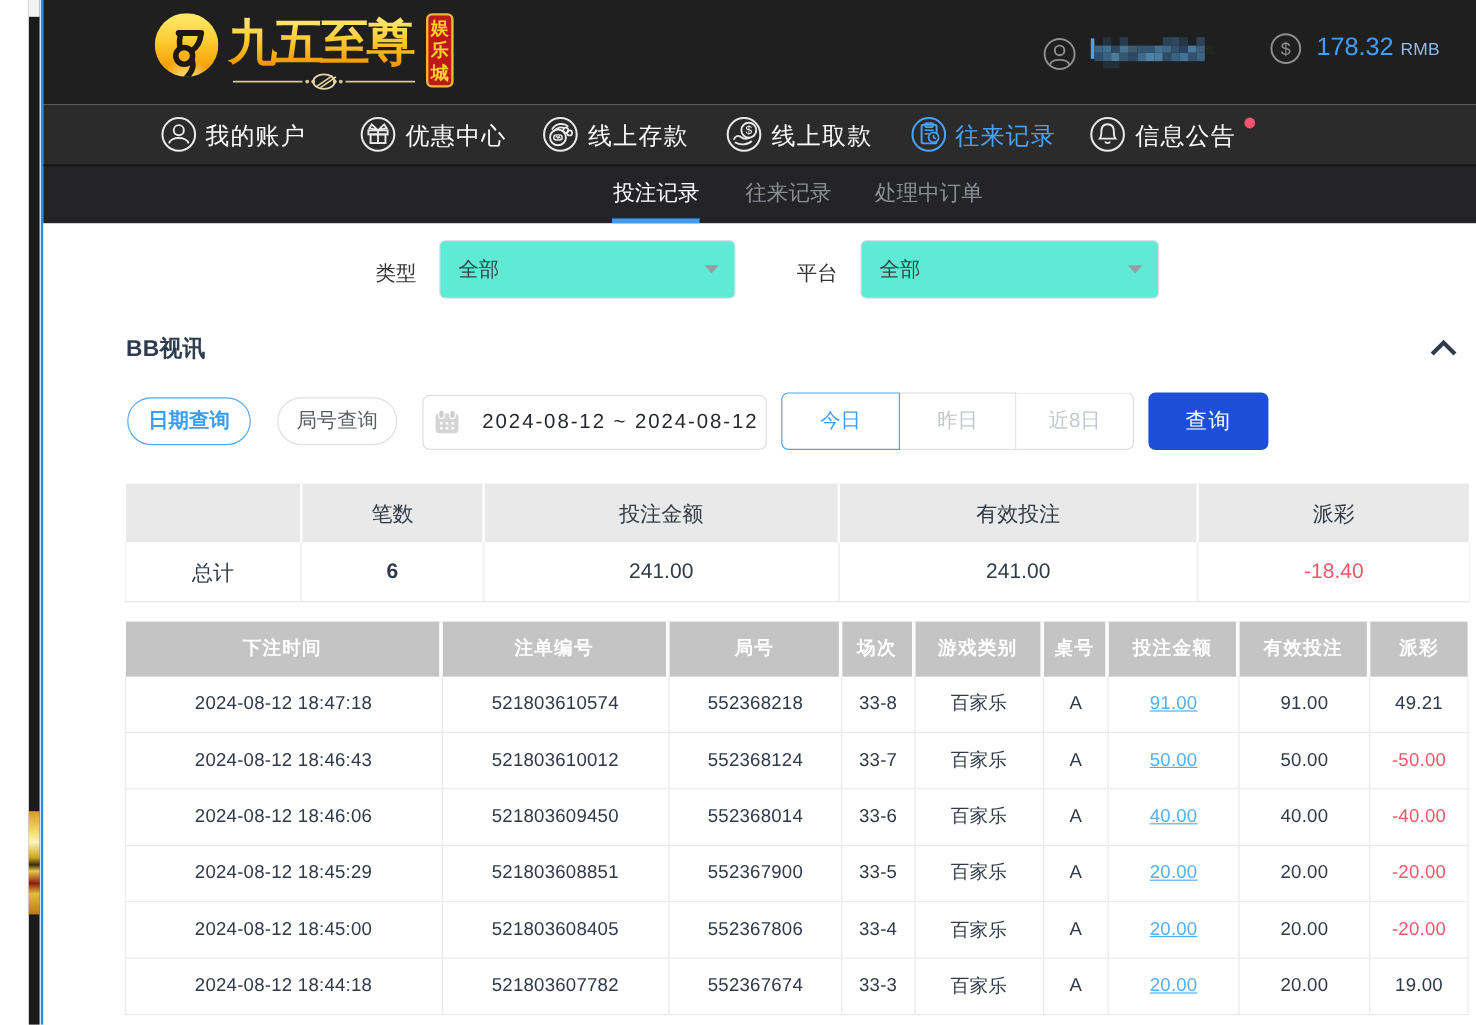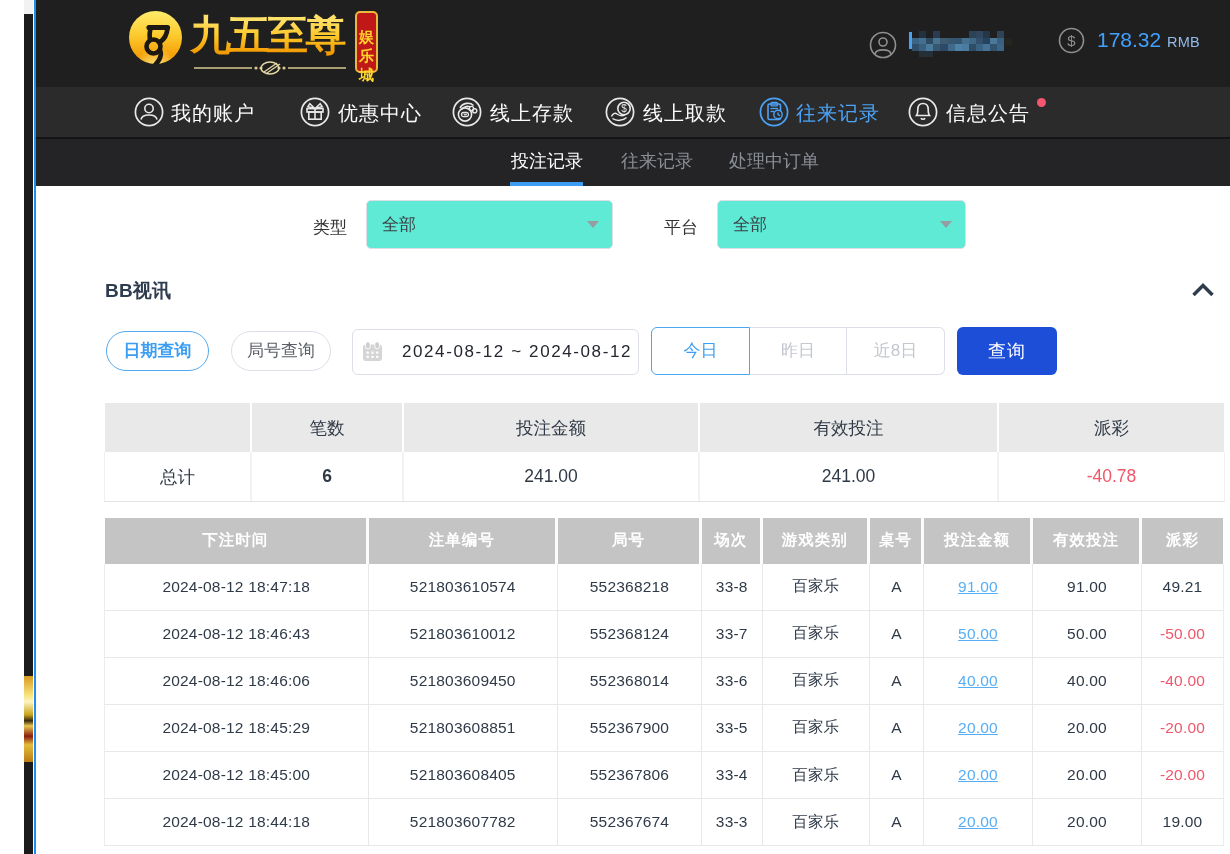--- a/index.html
+++ b/index.html
@@ -19,21 +19,21 @@
 #tophdr { left:12px; top:0; width:1218px; height:87px; background:#1f1f20; }
 #logo-circle { left:105px; top:11px; width:53px; height:53px; border-radius:50%;
   background:radial-gradient(circle at 50% 112%, #fff89d 0%, rgba(255,240,130,0) 34%),
   linear-gradient(180deg, #ffe967 4%, #fccb2f 45%, #f59f07 85%, #f29a05 100%); }
 #logo-text { left:166px; top:12px; width:170px; height:48px; font-weight:bold; font-size:41px;
   font-family:"Liberation Serif", serif; letter-spacing:-2.5px; line-height:46px;
   background:linear-gradient(180deg,#ffe169 15%,#fdc727 50%,#f29a03 85%);
   -webkit-background-clip:text; background-clip:text; color:transparent; }
 #logo-badge { left:331px; top:11px; width:23px; height:62px; background:#c01818;
   border:2px solid #e8b93c; border-radius:5px; color:#ffd428; font-size:15px; font-weight:bold;
-  line-height:19px; text-align:center; padding-top:14px; }
+  line-height:19px; text-align:center; padding-top:1px; }
 #uname-blur { left:887px; top:31px; width:94px; height:27px; filter:blur(0.6px); }
 #uname-blur div { position:absolute; }
 #money-num { left:1073px; top:28px; color:#42a0fb; font-size:21px; white-space:nowrap; }
 #money-rmb { left:1143px; top:34px; color:#93bbe8; font-size:14.5px; letter-spacing:0.2px; }
 
 
 #nav { left:12px; top:87px; width:1218px; height:52px; background:#2b2b2c;
   border-bottom:2px solid #141414; }
 .nav-text { font-size:20px; letter-spacing:1px; color:#fcfcfc; white-space:nowrap; }
 #nav-dot { left:1013px; top:98px; width:9px; height:9px; border-radius:50%; background:#f5556e; }
@@ -280,21 +280,21 @@
       <div class="sc2">笔数</div>
       <div class="sc3">投注金额</div>
     <div class="sc4">有效投注</div>
       <div class="sc5">派彩</div>
   </div>
   <div class="srow" id="sdata">
     <div class="sc1">总计</div>
       <div class="sc2" style="font-weight:bold;">6</div>
     <div class="sc3">241.00</div>
       <div class="sc4">241.00</div>
-    <div class="sc5 red">-40.78</div>
+    <div class="sc5 red">-18.40</div>
   </div>
 
   <div class="mrow" id="mhead">
     <div class="mc1">下注时间</div>
       <div class="mc2">注单编号</div>
       <div class="mc3">局号</div>
     <div class="mc4">场次</div>
       <div class="mc5">游戏类别</div>
       <div class="mc6">桌号</div>
     <div class="mc7">投注金额</div>

